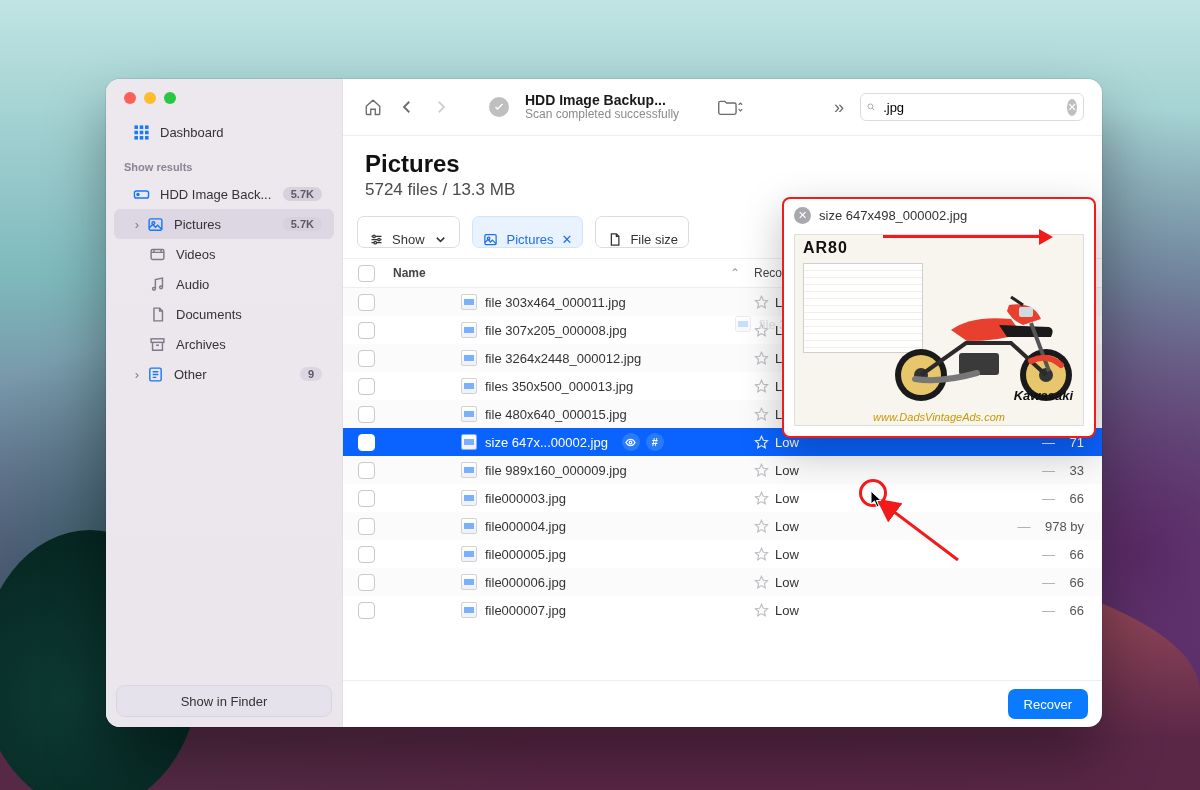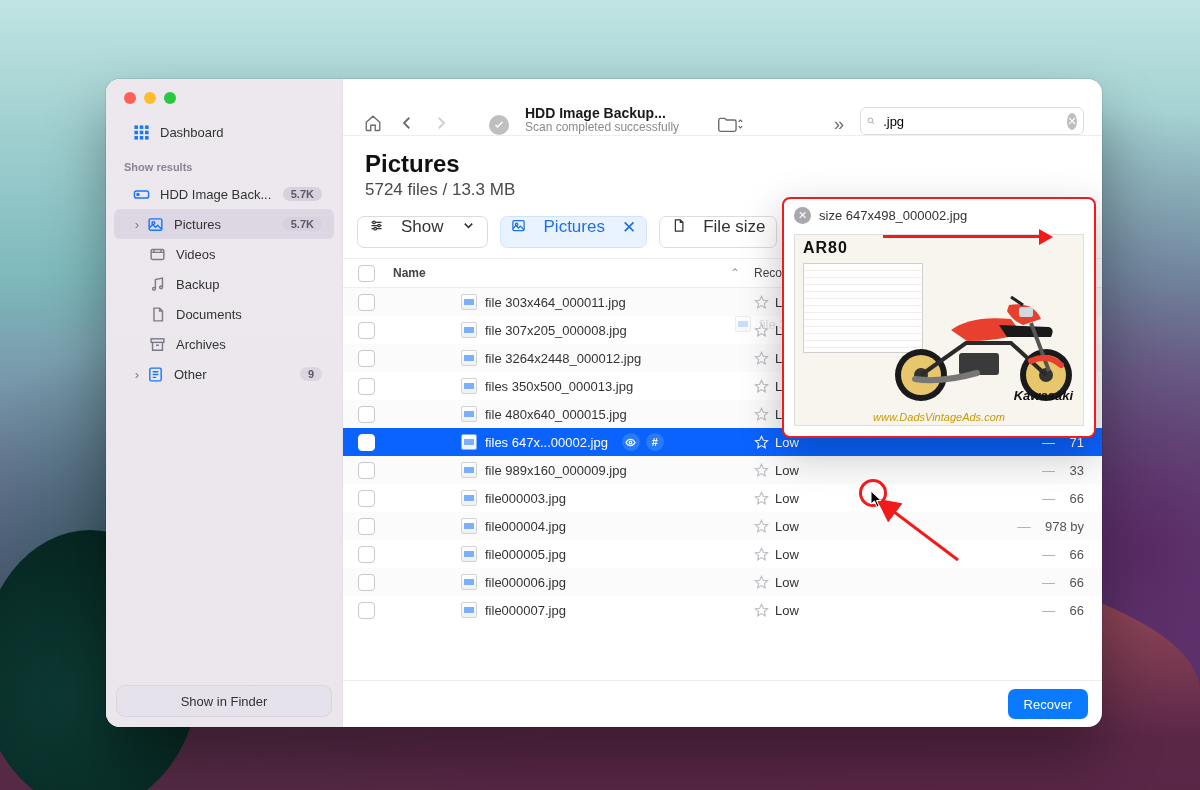--- a/index.html
+++ b/index.html
@@ -24,40 +24,40 @@
 .side-item.blue .ico{color:#1677ff}
 .side-item.active{background:#dcd7e2}
 .side-item .label{flex:1;white-space:nowrap;overflow:hidden;text-overflow:ellipsis}
 .side-item .badge{background:#d7d1dd;color:#5c5866;font-size:11px;font-weight:600;border-radius:9px;padding:1px 8px}
 .side-item .chev{width:10px;text-align:center;color:#7c7885;margin-right:-2px}
 .side-item.nested{padding-left:34px}
 .side-footer{margin-top:auto;padding:10px}
 .show-finder{background:#e6e2eb;border:1px solid #d9d4e1;border-radius:9px;height:30px;display:flex;align-items:center;justify-content:center;color:#333;font-size:13px}
 
 .main{flex:1;display:flex;flex-direction:column;position:relative}
-.toolbar{height:56px;display:flex;align-items:flex-end;padding:0 18px;gap:10px;border-bottom:1px solid #eee}
+.toolbar{height:56px;display:flex;align-items:center;padding:0 18px;gap:10px;border-bottom:1px solid #eee}
 .tb-ico{width:24px;height:24px;display:flex;align-items:center;justify-content:center;color:#6b6b6b}
 .tb-ico svg{width:18px;height:18px}
 .tb-title{display:flex;flex-direction:column;line-height:1.15;margin-left:6px}
 .tb-title .t1{font-weight:600;font-size:14px;color:#1a1a1a;white-space:nowrap}
 .tb-title .t2{font-size:12px;color:#8a8a8a}
 .tb-spacer{width:16px}
 .check-badge{width:20px;height:20px;border-radius:50%;background:#bfbfbf;display:flex;align-items:center;justify-content:center;color:#fff}
 .folder-ico{width:26px;height:22px;display:flex;align-items:center;justify-content:center;color:#6b6b6b}
 .more{font-size:18px;color:#6b6b6b}
 .search{flex:1;max-width:210px;margin-left:6px;height:26px;border:1px solid #dcdce0;border-radius:6px;display:flex;align-items:center;padding:0 6px;gap:6px;color:#666}
 .search input{border:none;outline:none;flex:1;font-size:13px;background:transparent}
 .clear{width:17px;height:17px;border-radius:50%;background:#bfbfbf;color:#fff;display:flex;align-items:center;justify-content:center;font-size:11px}
 
 .page-head{padding:14px 22px 10px}
 .page-head h1{margin:0;font-size:24px;font-weight:700;color:#111}
 .page-head .sub{margin-top:2px;font-size:17px;font-weight:400;color:#4a4a4a}
 
 .filters{display:flex;align-items:center;gap:12px;padding:6px 14px 10px}
-.chip{height:30px;border:1px solid #dcdce0;border-radius:7px;background:#fff;display:flex;align-items:flex-start;padding:0 10px;gap:17px;color:#333;font-size:17px}
+.chip{height:30px;border:1px solid #dcdce0;border-radius:7px;background:#fff;display:flex;align-items:flex-end;padding:0 10px;gap:8px;color:#333;font-size:13px}
 .chip.blue{background:#e9f2ff;border-color:#cfe3ff;color:#1f6fe8}
 .chip .ico{width:16px;height:16px;display:flex;align-items:center;justify-content:center}
 .chip .ico svg{width:15px;height:15px}
 .chip .x{color:#1f6fe8}
 
 .table{flex:1;overflow:hidden;display:flex;flex-direction:column}
 .thead{display:flex;align-items:center;height:28px;border-top:1px solid #eee;border-bottom:1px solid #eee;font-size:12px;color:#444;background:#fff}
 .col-chk{width:46px;display:flex;align-items:center;justify-content:center}
 .col-name{flex:1;padding-left:4px;display:flex;align-items:center;gap:6px}
 .col-rec{width:190px;display:flex;align-items:center;gap:6px}
@@ -183,21 +183,21 @@
       <span class="label">Videos</span>
     </div>
     <div class="side-item nested">
       <span class="ico">
         <svg viewBox="0 0 24 24" fill="none" stroke="currentColor" stroke-width="2">
             <path d="M9 18V5l10-2v13"></path>
             <circle cx="7" cy="18" r="2"></circle>
             <circle cx="17" cy="16" r="2"></circle>
           </svg>
       </span>
-      <span class="label">Backup</span>
+      <span class="label">Audio</span>
     </div>
     <div class="side-item nested">
       <span class="ico">
         <svg viewBox="0 0 24 24" fill="none" stroke="currentColor" stroke-width="2">
             <path d="M7 3h8l4 4v14H7z"></path>
             <path d="M15 3v4h4"></path>
           </svg>
       </span>
       <span class="label">Documents</span>
     </div>
@@ -425,21 +425,21 @@
             </div>
             <div class="col-size"><span class="dash">—</span>&nbsp;&nbsp;&nbsp;&nbsp;<span class="size">68</span></div>
           </div>
           <div class="row selected">
             <div class="col-chk">
               <div class="chkbox"></div>
             </div>
             <div class="col-name">
               <span class="indent"></span>
               <span class="file-ico"></span>
-              <span class="fname">files 647x...00002.jpg</span>
+              <span class="fname">size 647x...00002.jpg</span>
               <span class="actions">
                 <span class="circ eye">
                   <svg width="11" height="11" viewBox="0 0 24 24" fill="none" stroke="#fff" stroke-width="2.5">
                     <path d="M2 12s4-7 10-7 10 7 10 7-4 7-10 7S2 12 2 12z"></path>
                     <circle cx="12" cy="12" r="3"></circle>
                   </svg>
                 </span>
                 <span class="circ hex">#</span>
               </span>
             </div>

